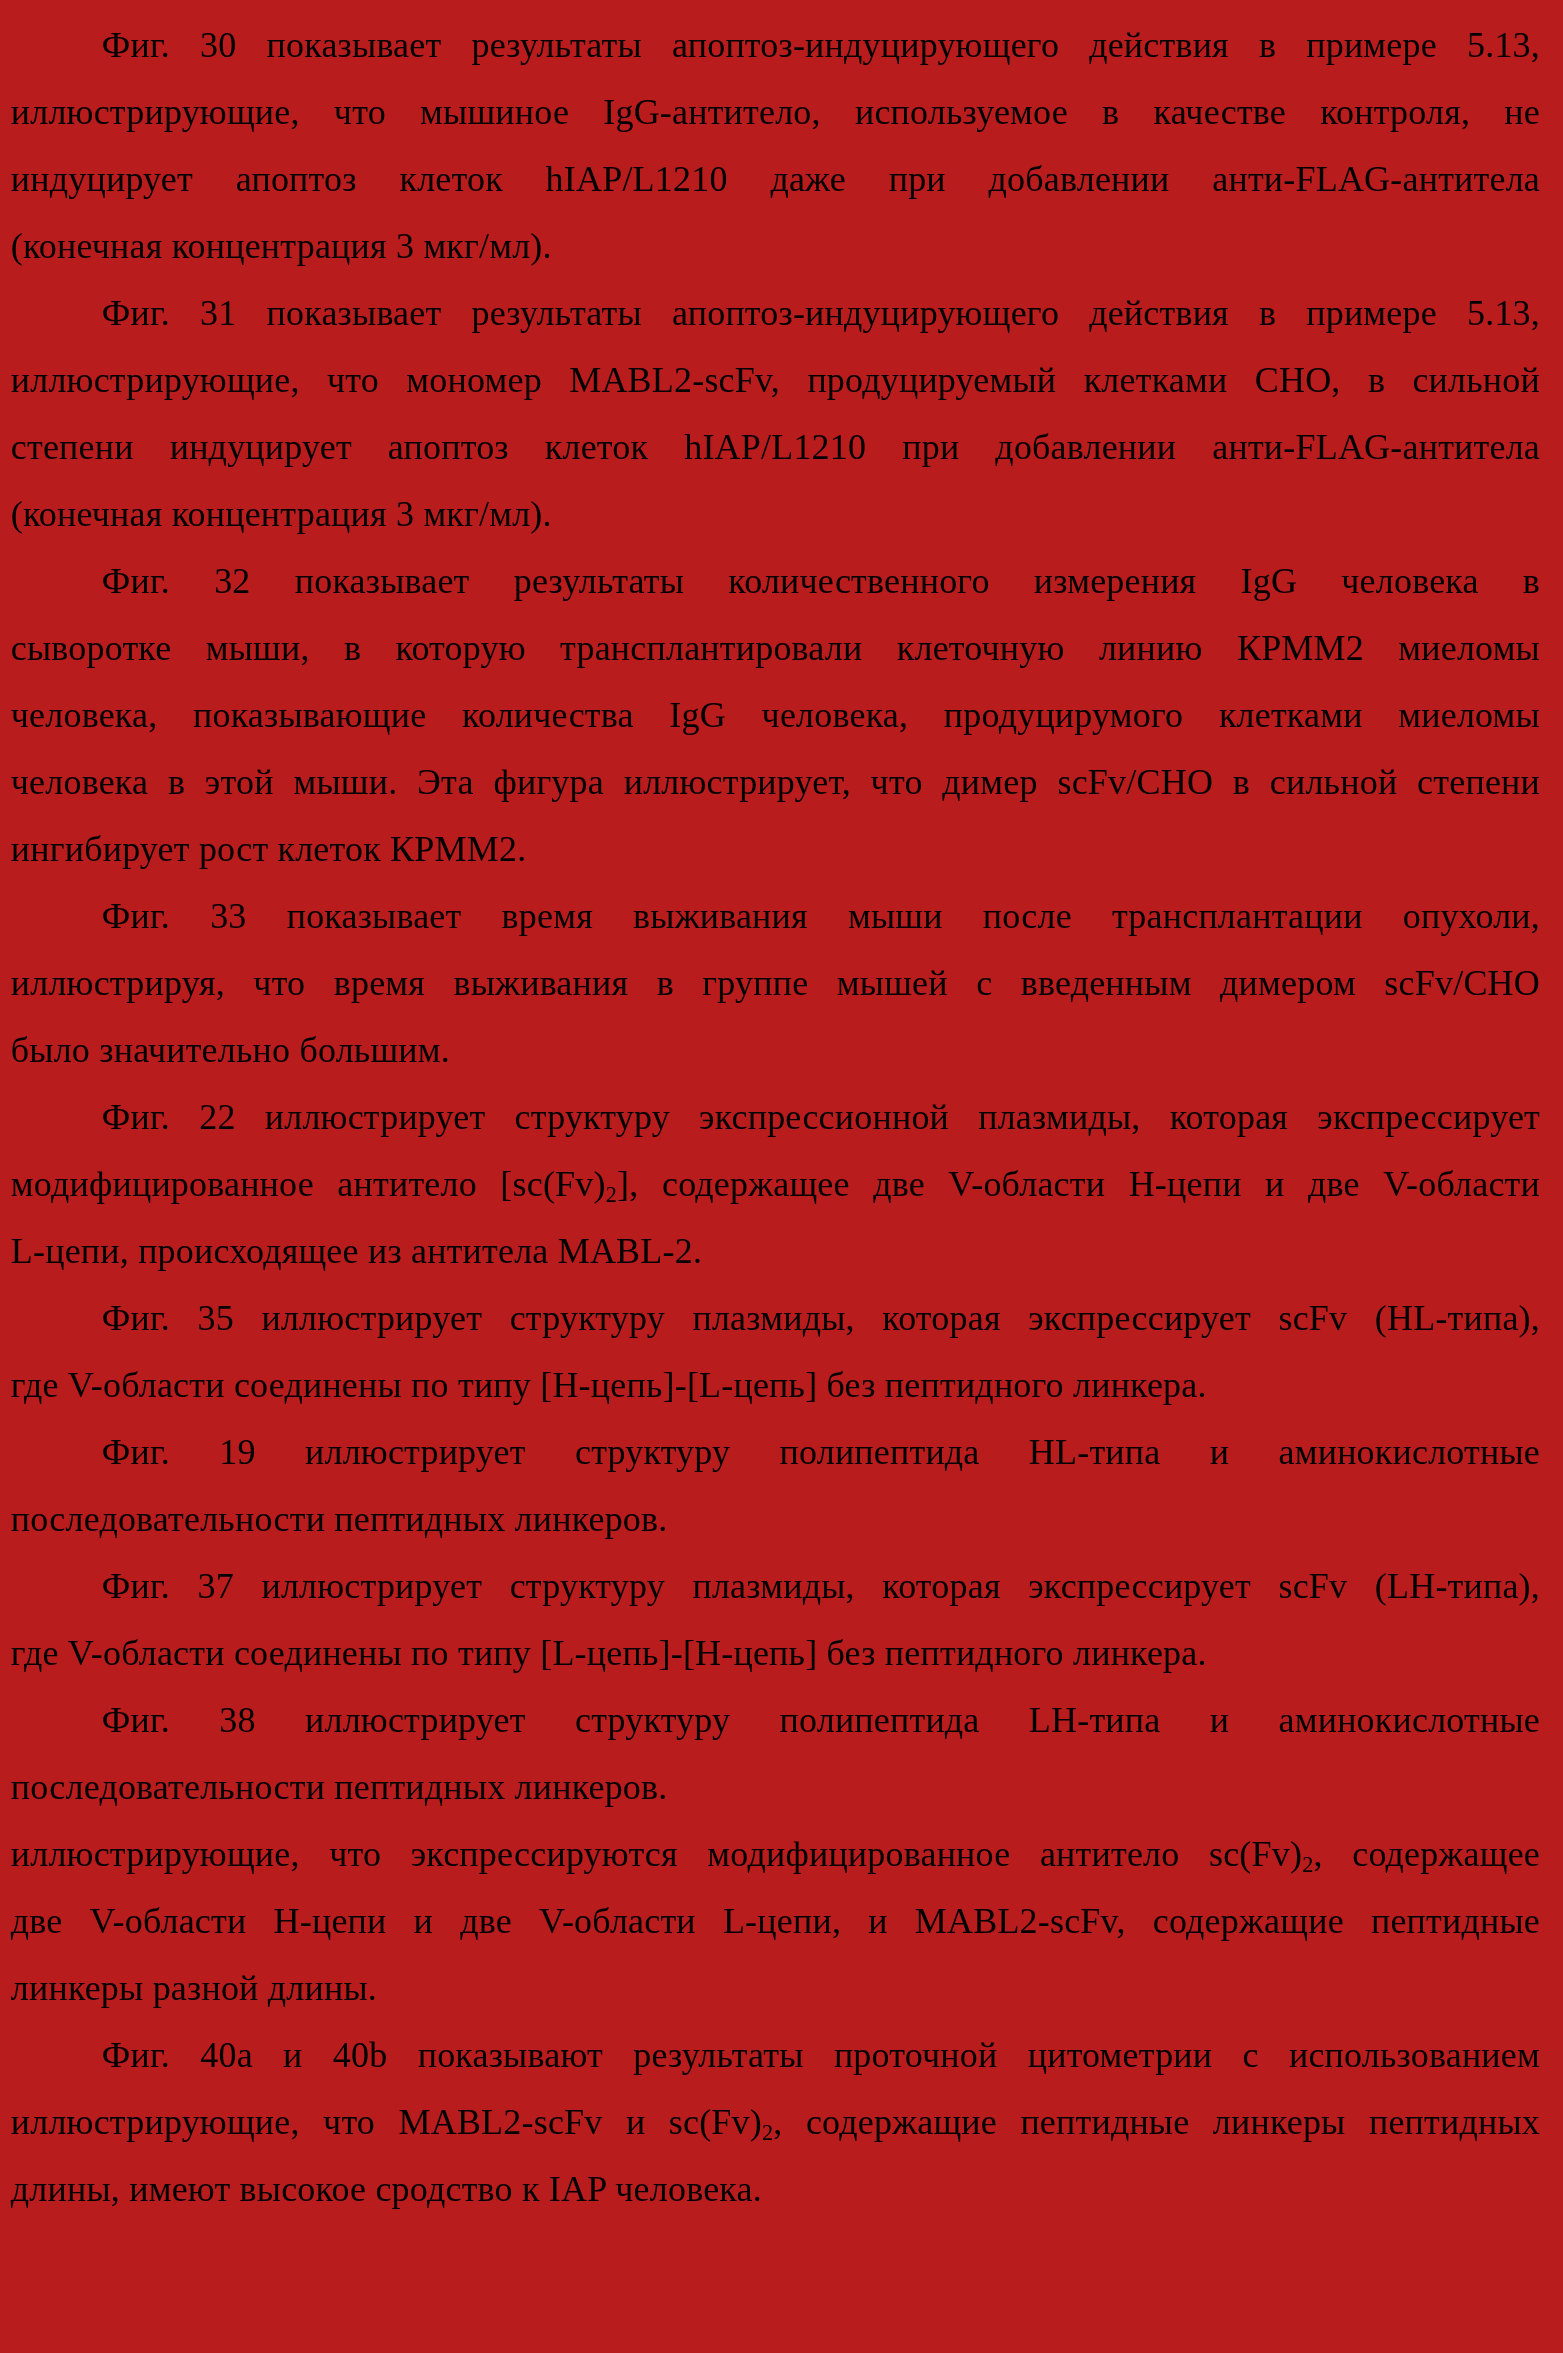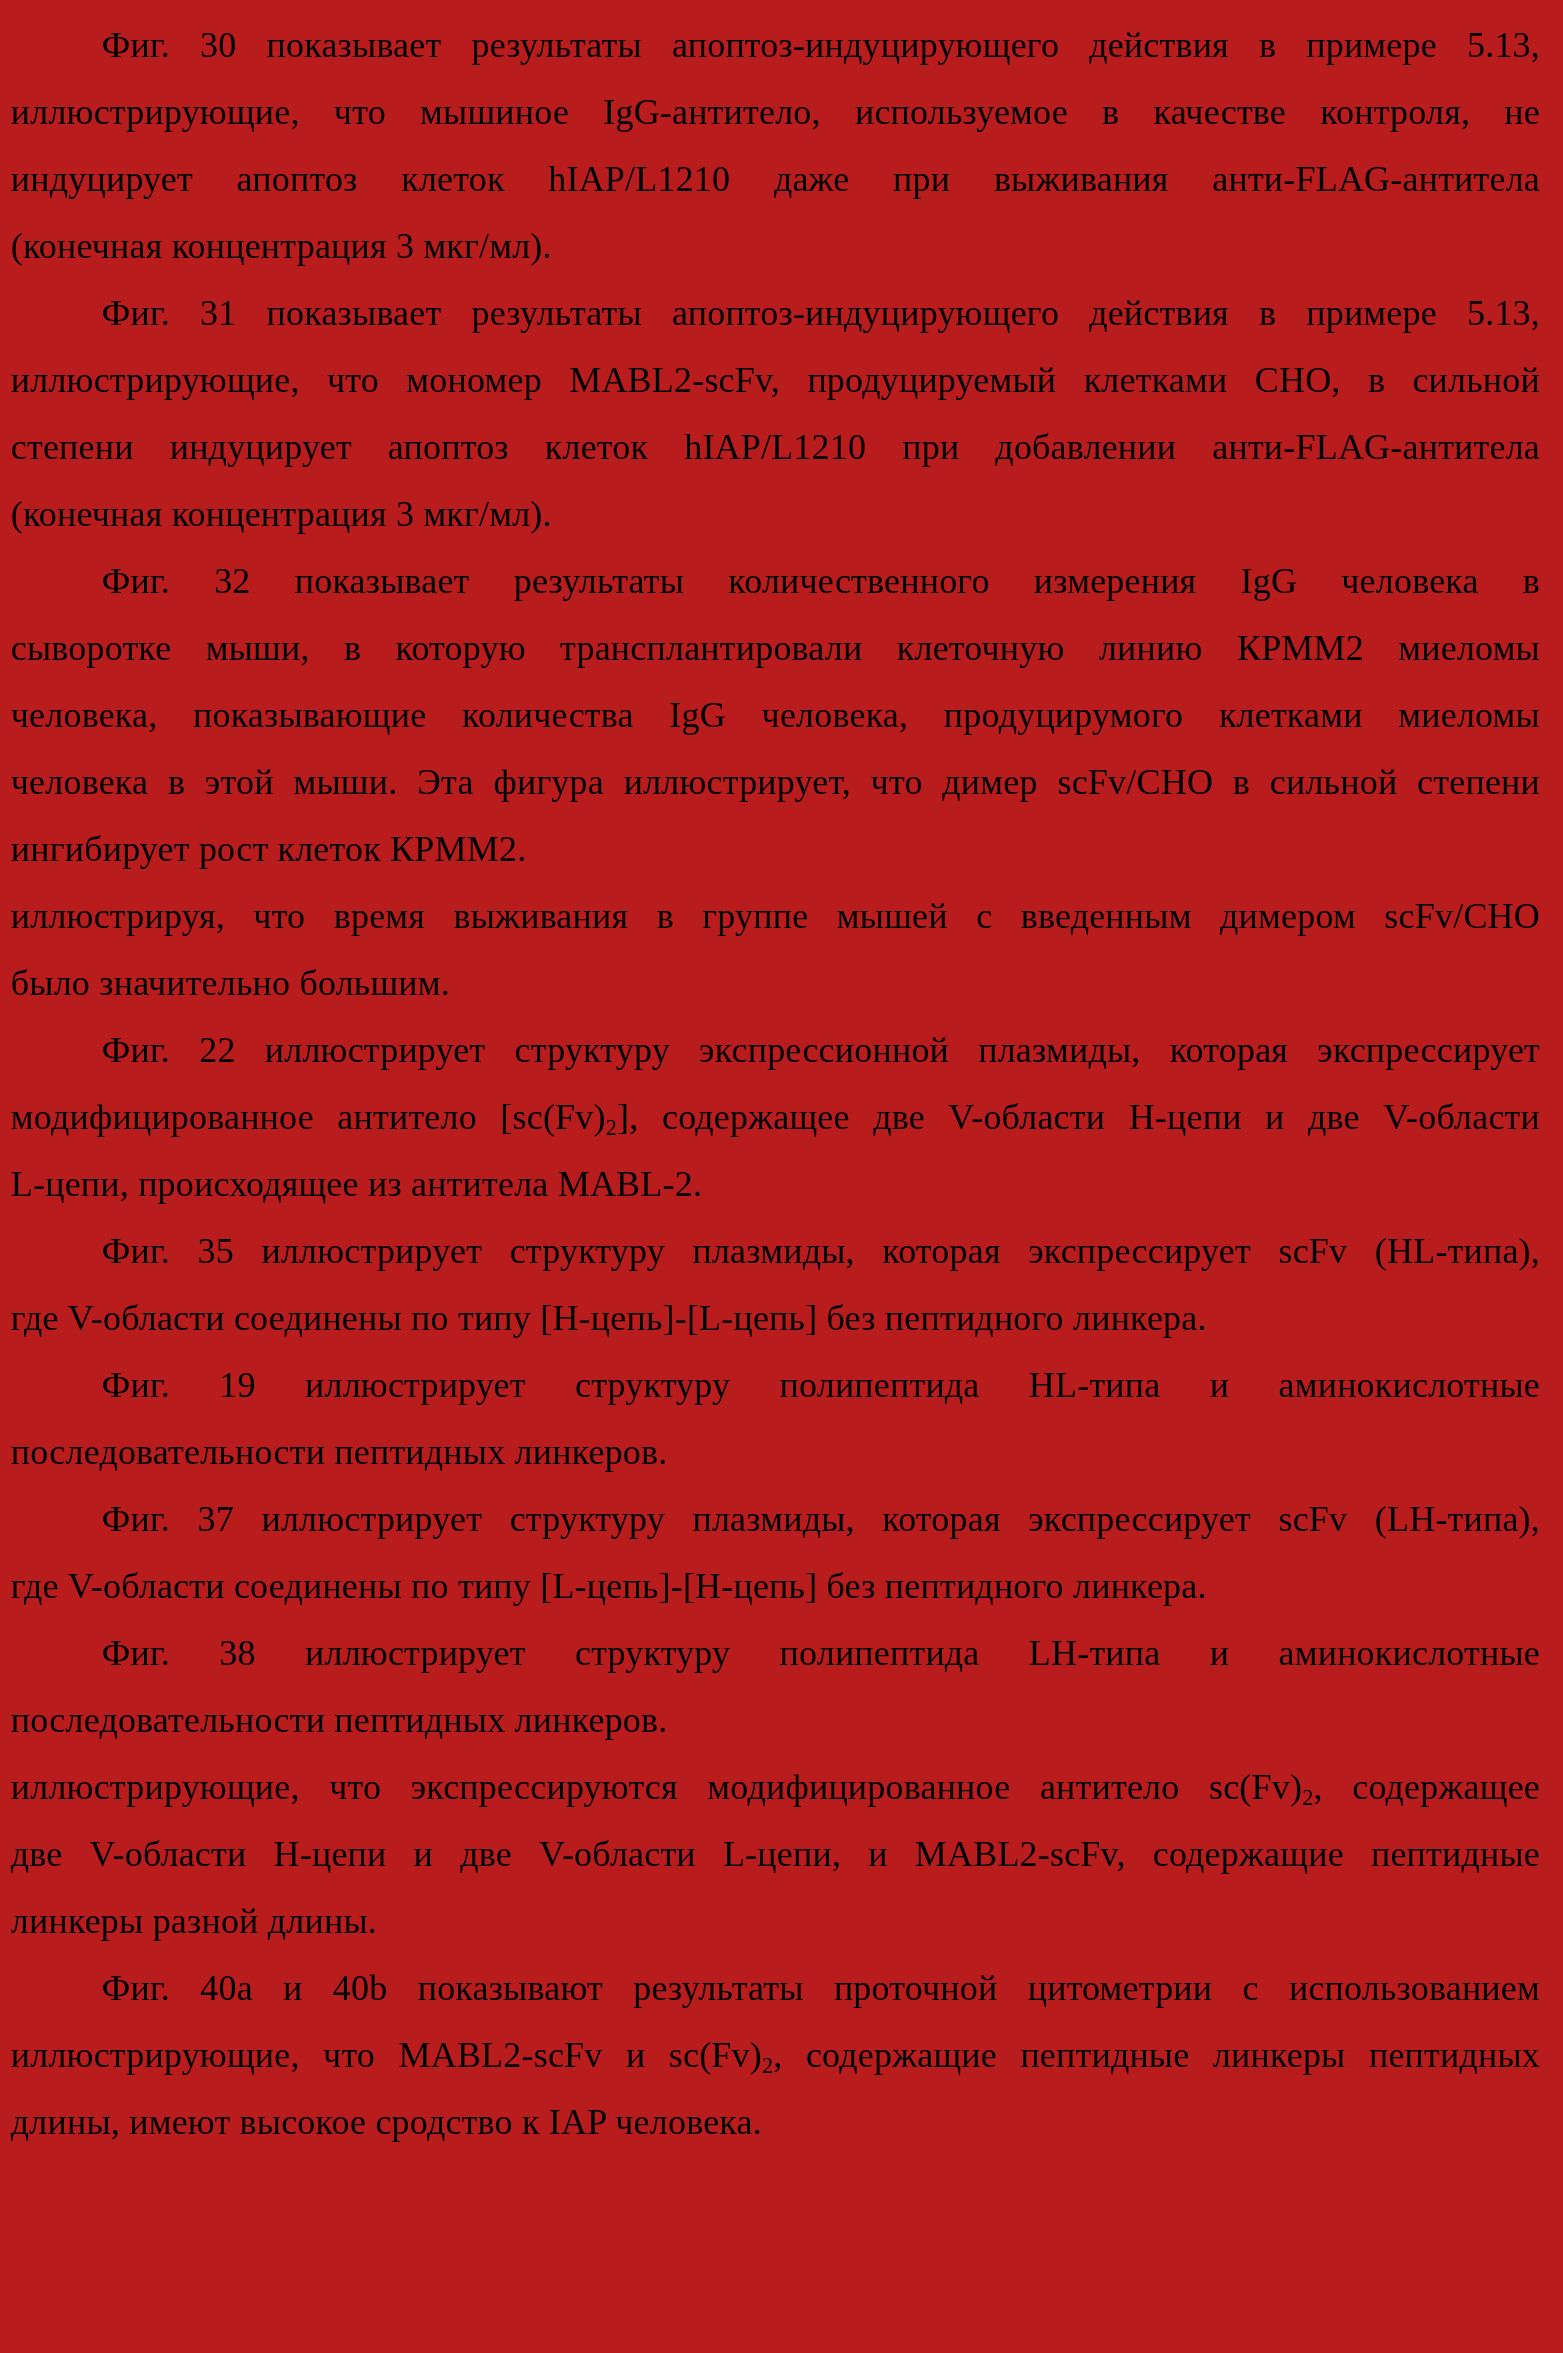--- a/index.html
+++ b/index.html
@@ -42,31 +42,32 @@
     vertical-align: -0.25em;
   }
 </style>
 </head>
 <body>
 
 <main class="page">
   <section>
       <div class="line first"><span>Фиг. 30 показывает результаты апоптоз-индуцирующего действия в примере 5.13,</span></div>
       <div class="line"><span>иллюстрирующие, что мышиное IgG-антитело, используемое в качестве контроля, не</span></div>
-      <div class="line"><span>индуцирует апоптоз клеток hIAP/L1210 даже при выживания анти-FLAG-антитела</span></div>
+      <div class="line"><span>индуцирует апоптоз клеток hIAP/L1210 даже при добавлении анти-FLAG-антитела</span></div>
       <div class="line last"><span>(конечная концентрация 3 мкг/мл).</span></div>
       <div class="line first"><span>Фиг. 31 показывает результаты апоптоз-индуцирующего действия в примере 5.13,</span></div>
       <div class="line"><span>иллюстрирующие, что мономер MABL2-scFv, продуцируемый клетками CHO, в сильной</span></div>
       <div class="line"><span>степени индуцирует апоптоз клеток hIAP/L1210 при добавлении анти-FLAG-антитела</span></div>
       <div class="line last"><span>(конечная концентрация 3 мкг/мл).</span></div>
       <div class="line first"><span>Фиг. 32 показывает результаты количественного измерения IgG человека в</span></div>
       <div class="line"><span>сыворотке мыши, в которую трансплантировали клеточную линию КРММ2 миеломы</span></div>
       <div class="line"><span>человека, показывающие количества IgG человека, продуцирумого клетками миеломы</span></div>
       <div class="line"><span>человека в этой мыши. Эта фигура иллюстрирует, что димер scFv/CHO в сильной степени</span></div>
       <div class="line last"><span>ингибирует рост клеток КРММ2.</span></div>
+      <div class="line first"><span>Фиг. 33 показывает время выживания мыши после трансплантации опухоли,</span></div>
       <div class="line"><span>иллюстрируя, что время выживания в группе мышей с введенным димером scFv/CHO</span></div>
       <div class="line last"><span>было значительно большим.</span></div>
       <div class="line first"><span>Фиг. 22 иллюстрирует структуру экспрессионной плазмиды, которая экспрессирует</span></div>
       <div class="line"><span>модифицированное антитело [sc(Fv)</span><sub>2</sub><span>], содержащее две V-области H-цепи и две V-области</span></div>
       <div class="line last"><span>L-цепи, происходящее из антитела MABL-2.</span></div>
       <div class="line first"><span>Фиг. 35 иллюстрирует структуру плазмиды, которая экспрессирует scFv (HL-типа),</span></div>
       <div class="line last"><span>где V-области соединены по типу [H-цепь]-[L-цепь] без пептидного линкера.</span></div>
       <div class="line first"><span>Фиг. 19 иллюстрирует структуру полипептида HL-типа и аминокислотные</span></div>
       <div class="line last"><span>последовательности пептидных линкеров.</span></div>
       <div class="line first"><span>Фиг. 37 иллюстрирует структуру плазмиды, которая экспрессирует scFv (LH-типа),</span></div>

